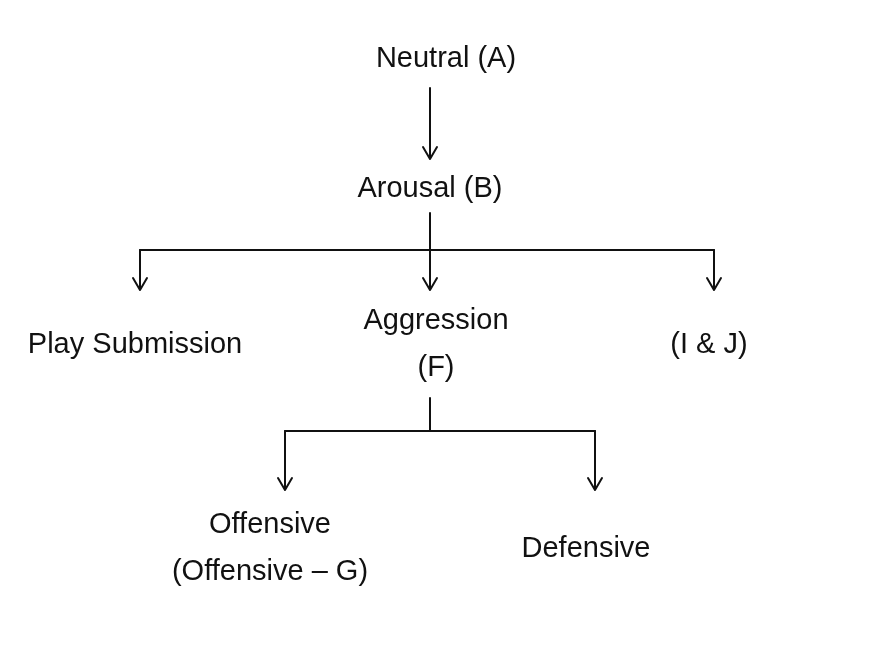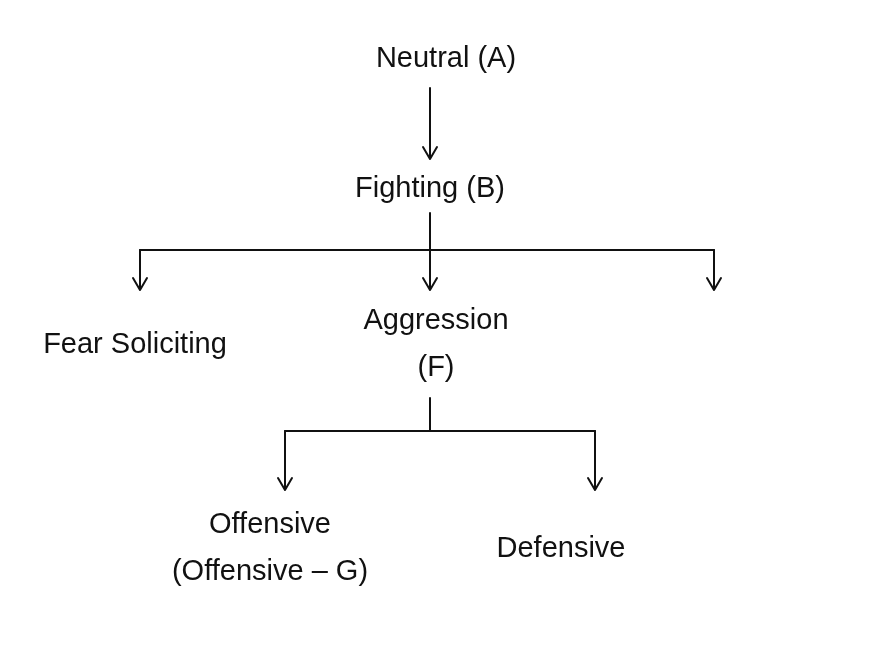--- a/index.html
+++ b/index.html
@@ -66,37 +66,38 @@
       <line x1="595" y1="431" x2="595" y2="489"></line>
       <path d="M588 478 L595 490 L602 478"></path>
     </g>
   </svg>
 
   <div class="node" style="left:446px; top:57px">
     <span class="line">Neutral (A)</span>
   </div>
 
   <div class="node" style="left:430px; top:187px">
-    <span class="line">Fighting (B)</span>
+    <span class="line">Arousal (B)</span>
   </div>
 
   <div class="node" style="left:135px; top:343px">
-    <span class="line">Fear Soliciting</span>
+    <span class="line">Play Submission</span>
   </div>
 
   <div class="node" style="left:436px; top:343px">
     <span class="line">Aggression</span>
     <span class="line">(F)</span>
   </div>
 
   <div class="node" style="left:709px; top:343px">
+    <span class="line">(I &amp; J)</span>
   </div>
 
   <div class="node" style="left:270px; top:547px">
     <span class="line">Offensive</span>
     <span class="line">(Offensive – G)</span>
   </div>
 
-  <div class="node" style="left:561px; top:547px">
+  <div class="node" style="left:586px; top:547px">
     <span class="line">Defensive</span>
   </div>
 
 </div>
 
 </body></html>

